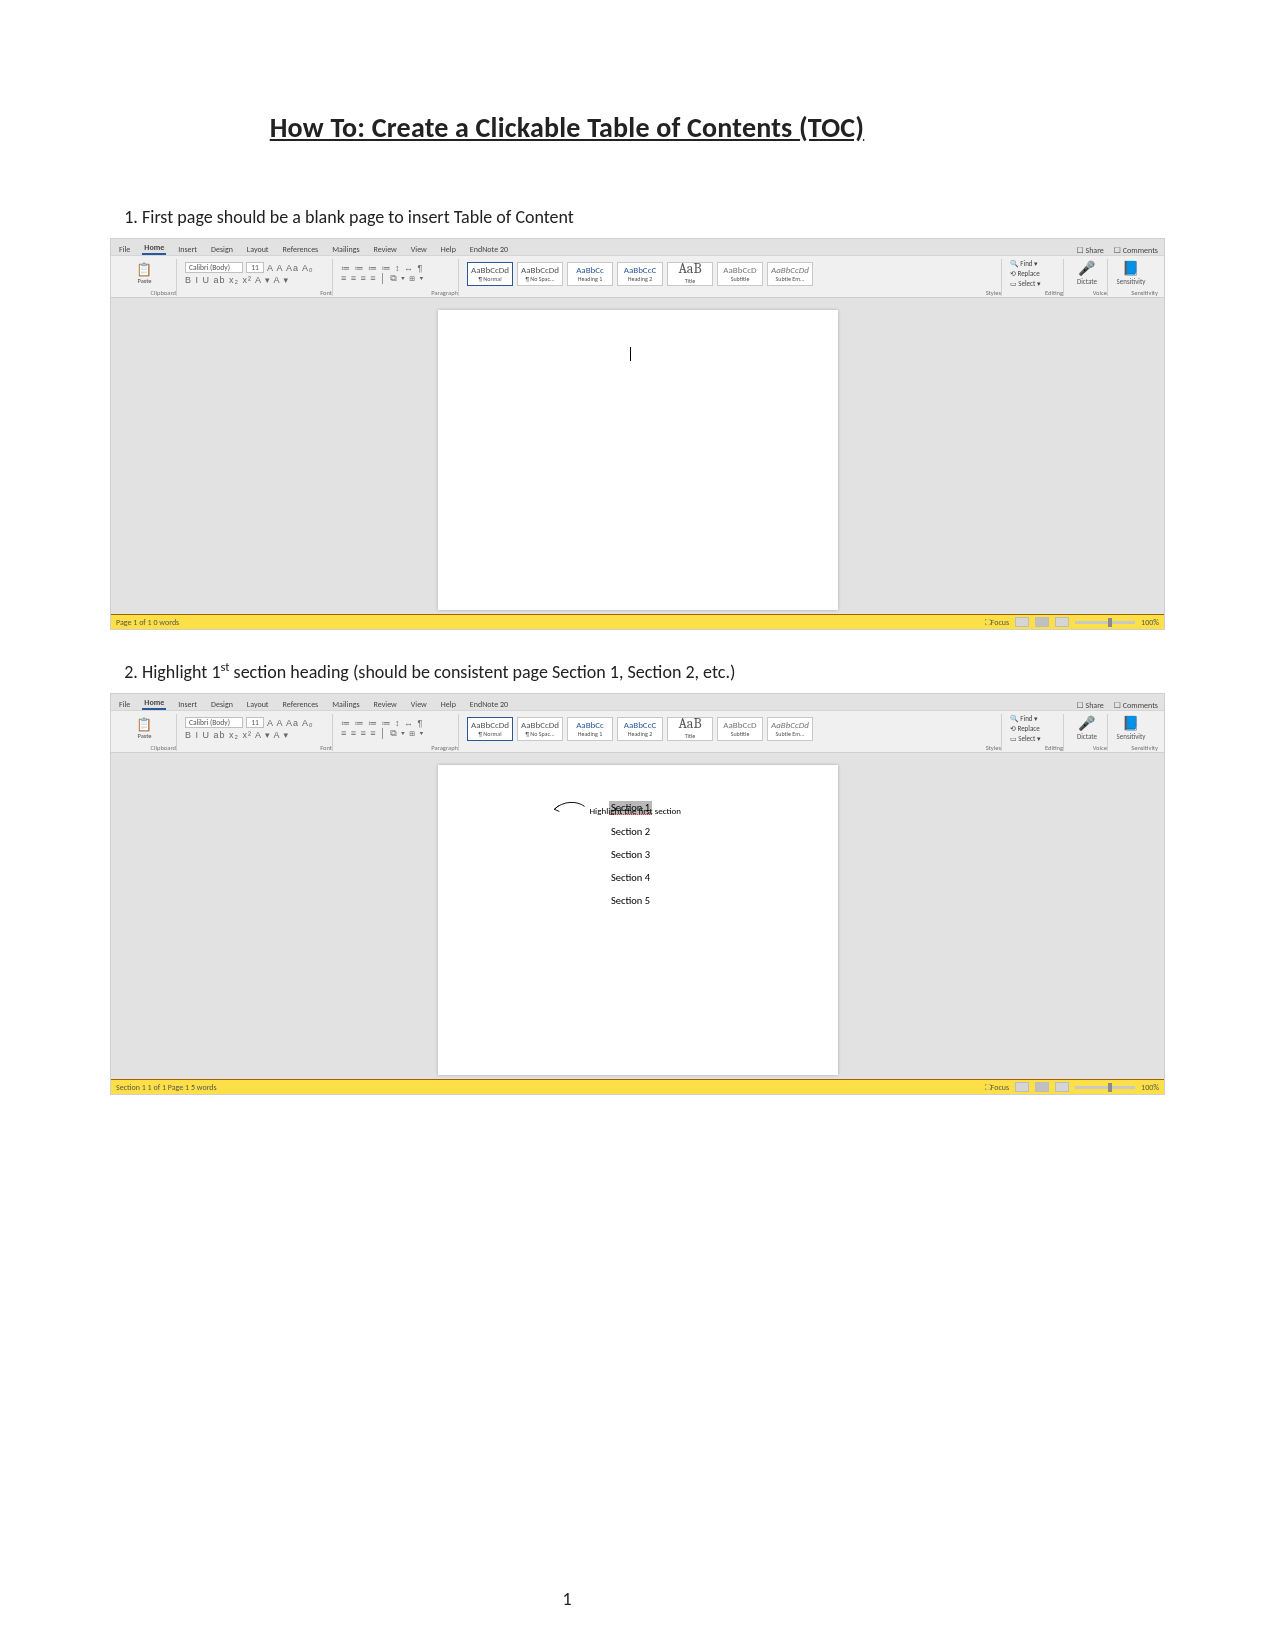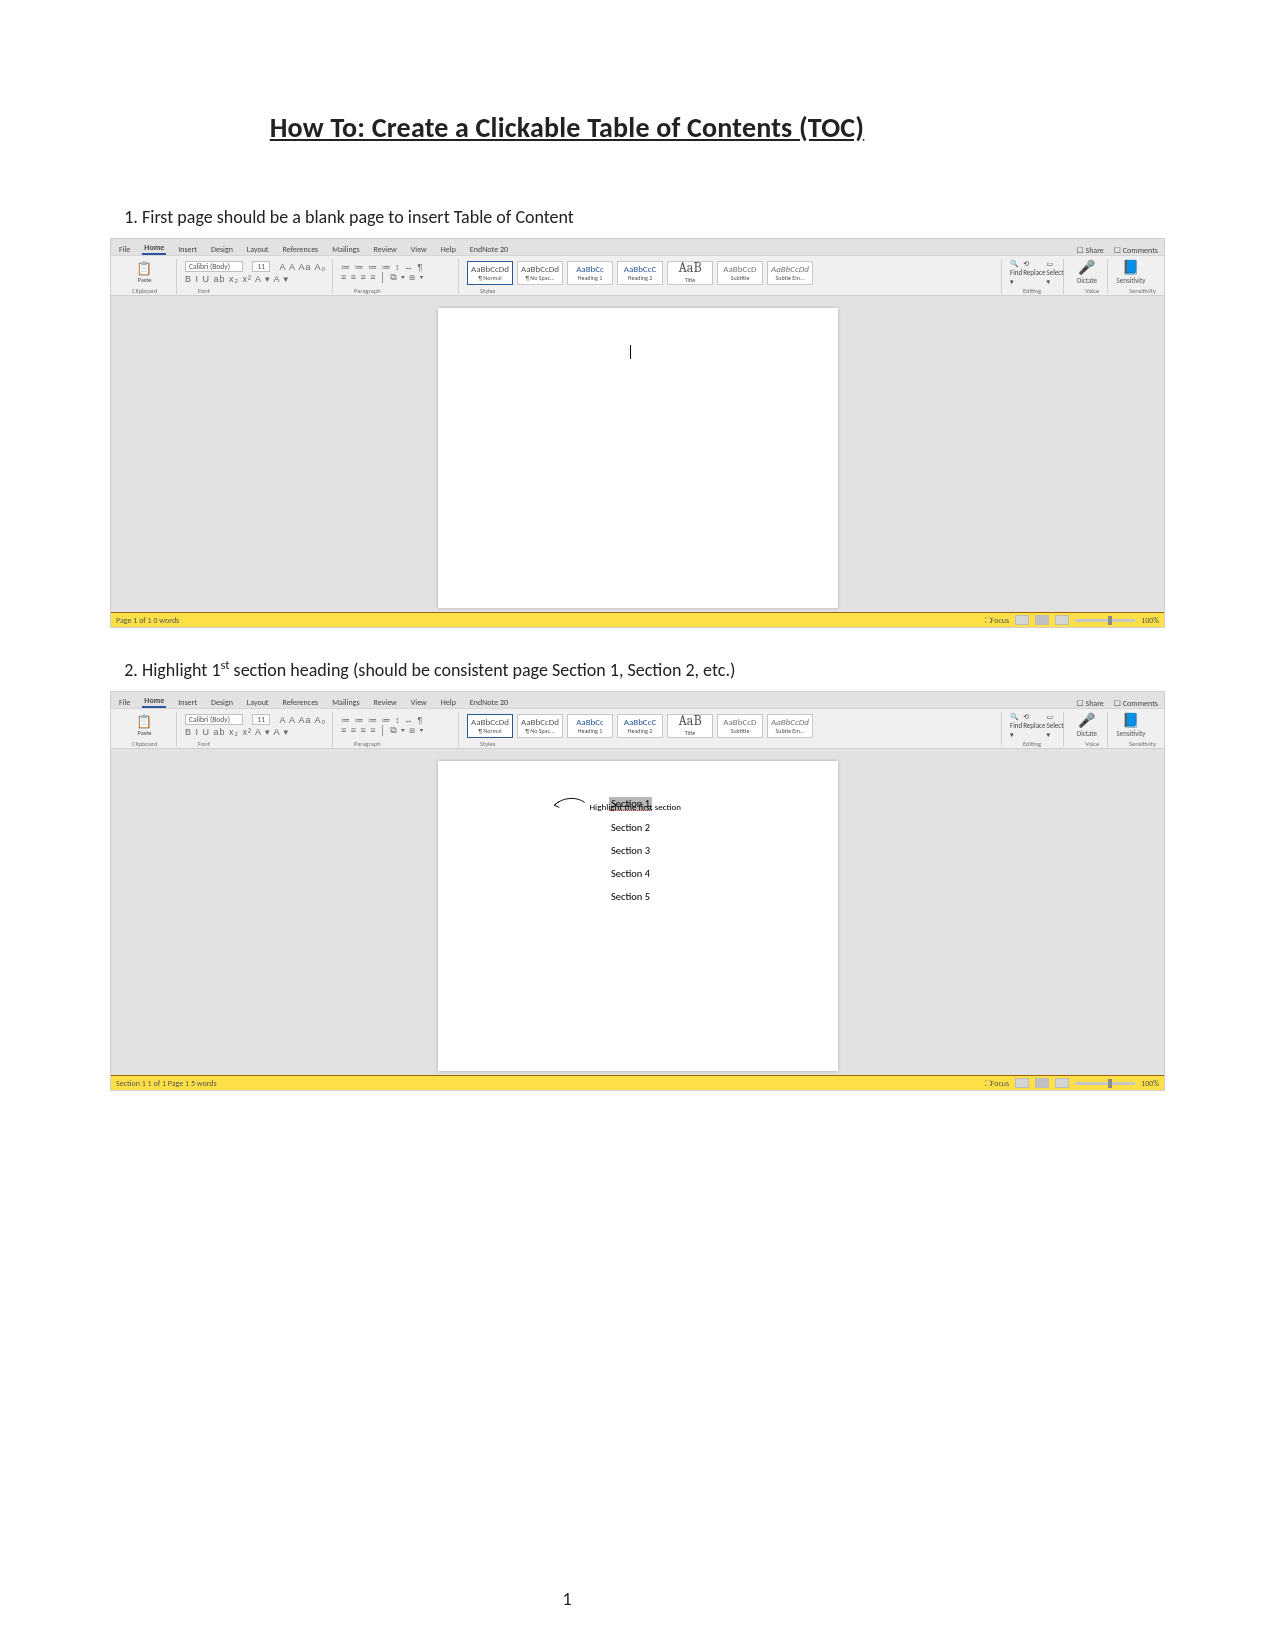--- a/index.html
+++ b/index.html
@@ -77,38 +77,38 @@
     padding: 0 6px 8px 2px;
     position: relative;
     display: flex;
     flex-direction: column;
     justify-content: center;
   }
   .rgroup:last-child { border-right: none; }
   .rgroup .label {
     position: absolute;
     bottom: -1px; left: 15px; right: 0;
-    text-align: left;
+    text-align: right;
     font-size: 6.5px;
     color: #777;
   }
   .glyphs { font-family: 'Segoe UI Symbol', Arial; font-size: 9px; letter-spacing: 1px; color: #666; white-space: nowrap; }
-  .font-row { display:flex; gap:3px; align-items:center; margin-bottom:2px;justify-content:space-between;}
+  .font-row { display:flex; gap:3px; align-items:center; margin-bottom:2px;}
   .font-name { border:1px solid #c0c0c0; background:#fff; padding:0 3px; font-size:7.5px; min-width:58px; display:inline-block;}
   .font-size { border:1px solid #c0c0c0; background:#fff; padding:0 3px; font-size:7.5px; min-width:18px; display:inline-block; text-align:center;}
   .styles-strip { display:flex; gap:4px; align-items:center; }
   .style-box {
     border:1px solid #c8c8c8; background:#fff; width:46px; height:24px;
     display:flex; flex-direction:column; align-items:center; justify-content:center;
     font-size:6px; color:#555;
   }
   .style-box .demo { font-size:9px; line-height:1; margin-bottom:1px;text-align:right; }
   .style-box.big .demo { font-size:14px; font-family: Cambria, serif; }
   .style-box.sel { border:1.5px solid #2b579a; }
-  .edit-col { display:flex; flex-direction:row; gap:1px; font-size:7px; color:#444; }
+  .edit-col { display:flex; flex-direction:column; gap:1px; font-size:7px; color:#444; }
   .icon-col {
     width:30px; display:flex; flex-direction:column; align-items:center; justify-content:center;
     font-size:7px; color:#555; gap:1px;
   }
   .icon-col .ic { font-size:14px; color:#888; line-height:1; }
   
   .doc-area {
     background:#e2e2e2;
     padding: 12px 0 4px 0;
     min-height: 270px;

